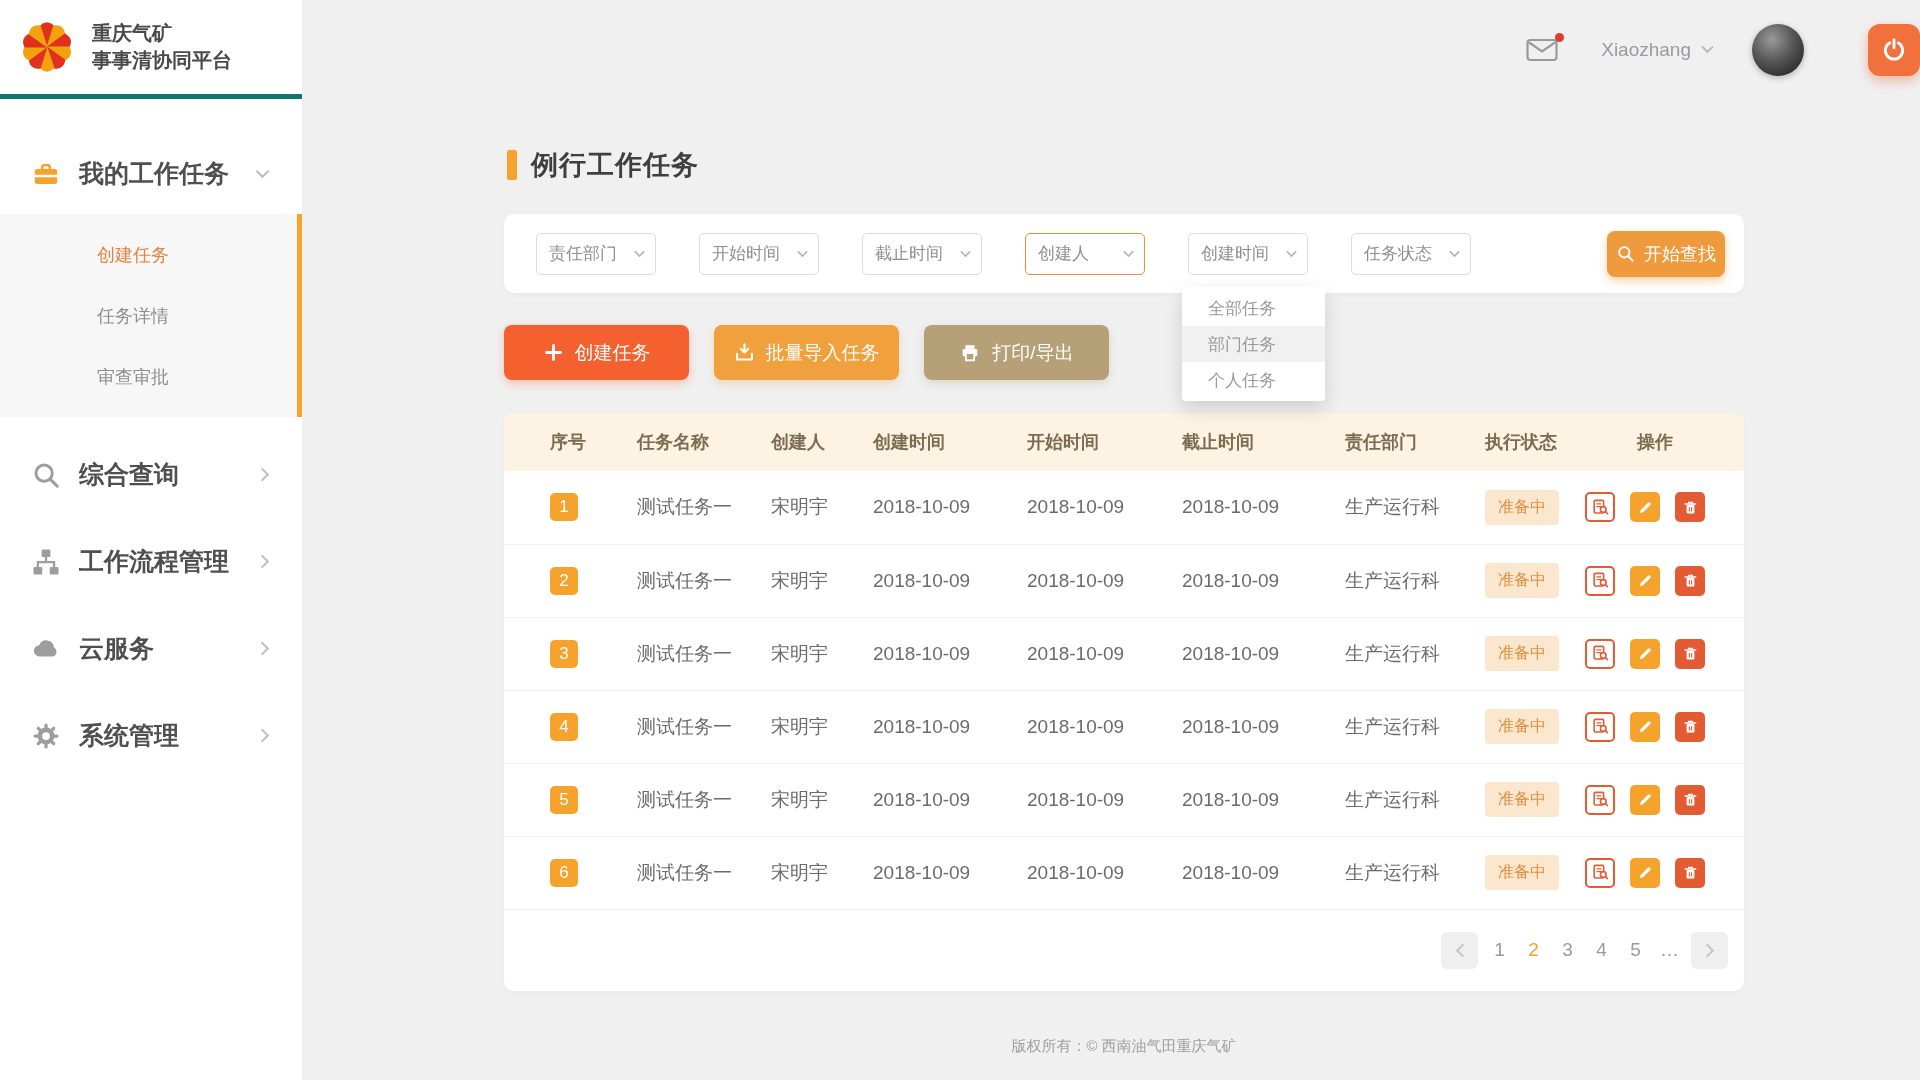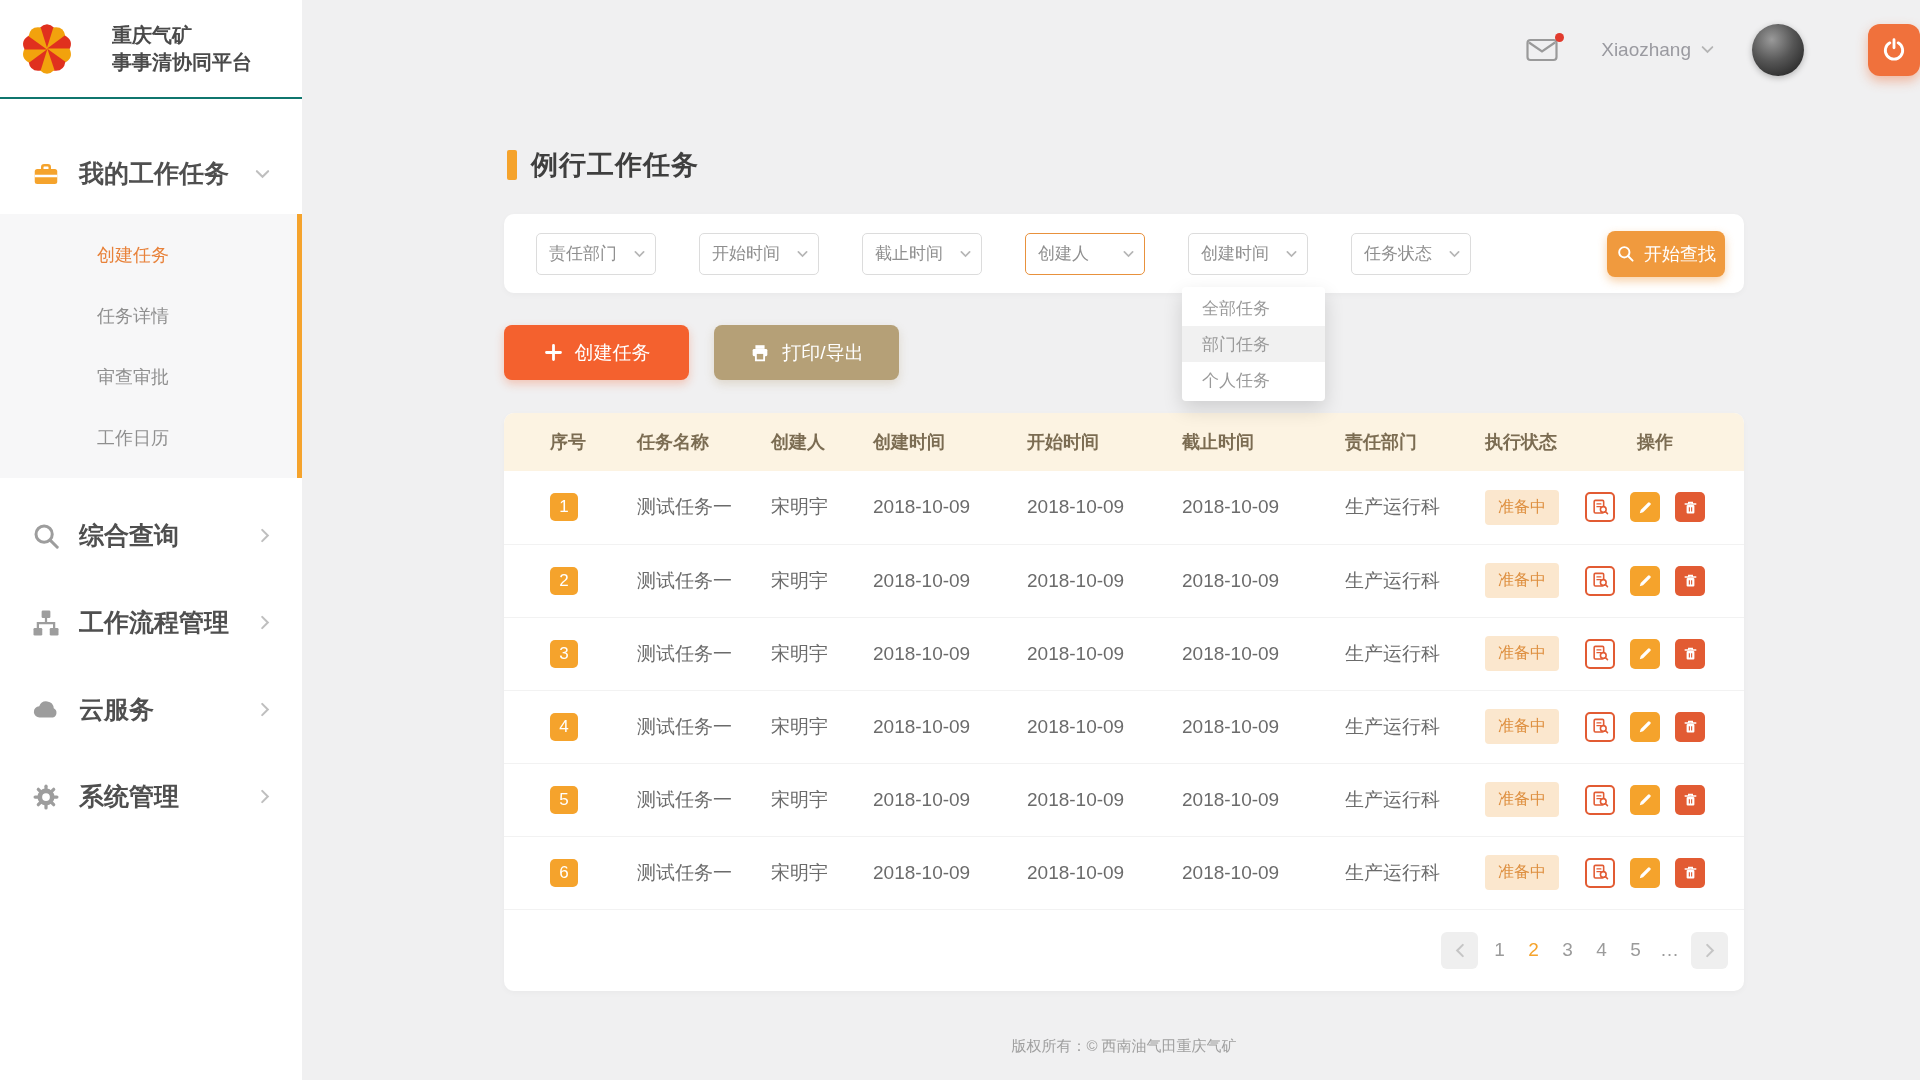--- a/index.html
+++ b/index.html
@@ -10,22 +10,21 @@
     overflow:hidden;
     position:relative;
   }
   
   .sidebar {
     position:fixed; left:0; top:0; width:302px; height:1080px;
     background:#ffffff; z-index:5;
   }
   .logo-area {
     height:99px; display:flex; align-items:center; padding-left:16px;
-    border-bottom:2px solid #0f766e;
-    gap:20px;
+    border-bottom:5px solid #0f766e;
   }
   .logo-svg { width:62px; height:62px; flex:0 0 auto; }
   .brand-text { margin-left:14px; font-weight:bold; color:#4a4a4a; font-size:20px; line-height:1.35; }
   .nav-parent {
     display:flex; align-items:center; height:81px; padding-left:30px;
     position:relative; cursor:pointer;
   }
   .nav-parent.first { margin-top:34px; }
   .nav-group-rest { margin-top:14px; }
   .nav-group-rest .nav-parent { height:87px; }
@@ -78,21 +77,21 @@
   .search-btn {
     position:absolute; right:19px; top:50%; transform:translateY(-50%);
     width:118px; height:46px; border-radius:8px; background:#f09a3e; border:none;
     display:flex; align-items:center; justify-content:center; gap:9px;
     color:#fff; font-size:18px; box-shadow:0 4px 10px rgba(240,154,62,.45); cursor:pointer;
   }
   .dropdown-menu {
     position:absolute; left:678px; top:73px; width:143px; background:#fff;
     border-radius:4px; box-shadow:0 8px 20px rgba(0,0,0,.14); z-index:30; padding:3px 0;
   }
-  .dropdown-item { height:36px; display:flex; align-items:center; padding-left:20px; font-size:17px; color:#9a9a9a; cursor:pointer; }
+  .dropdown-item { height:36px; display:flex; align-items:center; padding-left:26px; font-size:17px; color:#9a9a9a; cursor:pointer; }
   .dropdown-item.hovered { background:#f1f1f1; }
   
   .action-row { display:flex; margin-top:32px; gap:25px; }
   .action-btn {
     height:55px; width:185px; border-radius:8px; border:none;
     display:flex; align-items:center; justify-content:center; gap:11px;
     color:#fff; font-size:19px; cursor:pointer;
   }
   .btn-create { background:#f4612e; box-shadow:0 4px 10px rgba(244,97,46,.3); }
   .btn-import { background:#f0a03c; box-shadow:0 4px 10px rgba(240,160,60,.3); }
@@ -172,21 +171,20 @@
         <svg width="15" height="10" viewBox="0 0 16 10">
             <path d="M2 2l6 6 6-6" stroke="#bfbfbf" stroke-width="2.2" fill="none" stroke-linecap="round"></path>
           </svg>
       </span>
     </div>
 
     <div class="submenu">
       <div class="submenu-item active">创建任务</div>
       <div class="submenu-item">任务详情</div>
       <div class="submenu-item">审查审批</div>
-      <div class="submenu-item">工作日历</div>
     </div>
 
     <div class="nav-group-rest">
       <div class="nav-parent">
         <span class="nav-icon">
           <svg viewBox="0 0 24 24">
             <circle cx="10.5" cy="10.5" r="6.5" stroke="#9d9d9d" stroke-width="2.4" fill="none"></circle>
             <line x1="15.5" y1="15.5" x2="21" y2="21" stroke="#9d9d9d" stroke-width="2.4" stroke-linecap="round"></line>
           </svg>
         </span>
@@ -333,20 +331,28 @@
         <div class="dropdown-item">个人任务</div>
       </div>
     </div>
 
     <div class="action-row">
       <button class="action-btn btn-create">
         <svg width="21" height="21" viewBox="0 0 24 24">
           <path d="M12 4v16M4 12h16" stroke="#fff" stroke-width="3.2" stroke-linecap="round"></path>
         </svg>
         <span>创建任务</span>
+      </button>
+      <button class="action-btn btn-import">
+        <svg width="21" height="21" viewBox="0 0 24 24">
+          <path d="M12 2.5v9" stroke="#fff" stroke-width="2.4" stroke-linecap="round"></path>
+          <path d="M7.8 7.8L12 12l4.2-4.2" stroke="#fff" stroke-width="2.4" fill="none" stroke-linecap="round" stroke-linejoin="round"></path>
+          <path d="M3.5 13.5V20h17v-6.5" stroke="#fff" stroke-width="2.4" fill="none" stroke-linecap="round" stroke-linejoin="round"></path>
+        </svg>
+        <span>批量导入任务</span>
       </button>
       <button class="action-btn btn-print">
         <svg width="22" height="22" viewBox="0 0 24 24">
           <rect x="7" y="3.5" width="10" height="4" fill="#fff"></rect>
           <rect x="4" y="7.5" width="16" height="8" rx="1.5" fill="#fff"></rect>
           <rect x="7.5" y="12" width="9" height="8" fill="#b5a077" stroke="#fff" stroke-width="2"></rect>
         </svg>
         <span>打印/导出</span>
       </button>
     </div>

